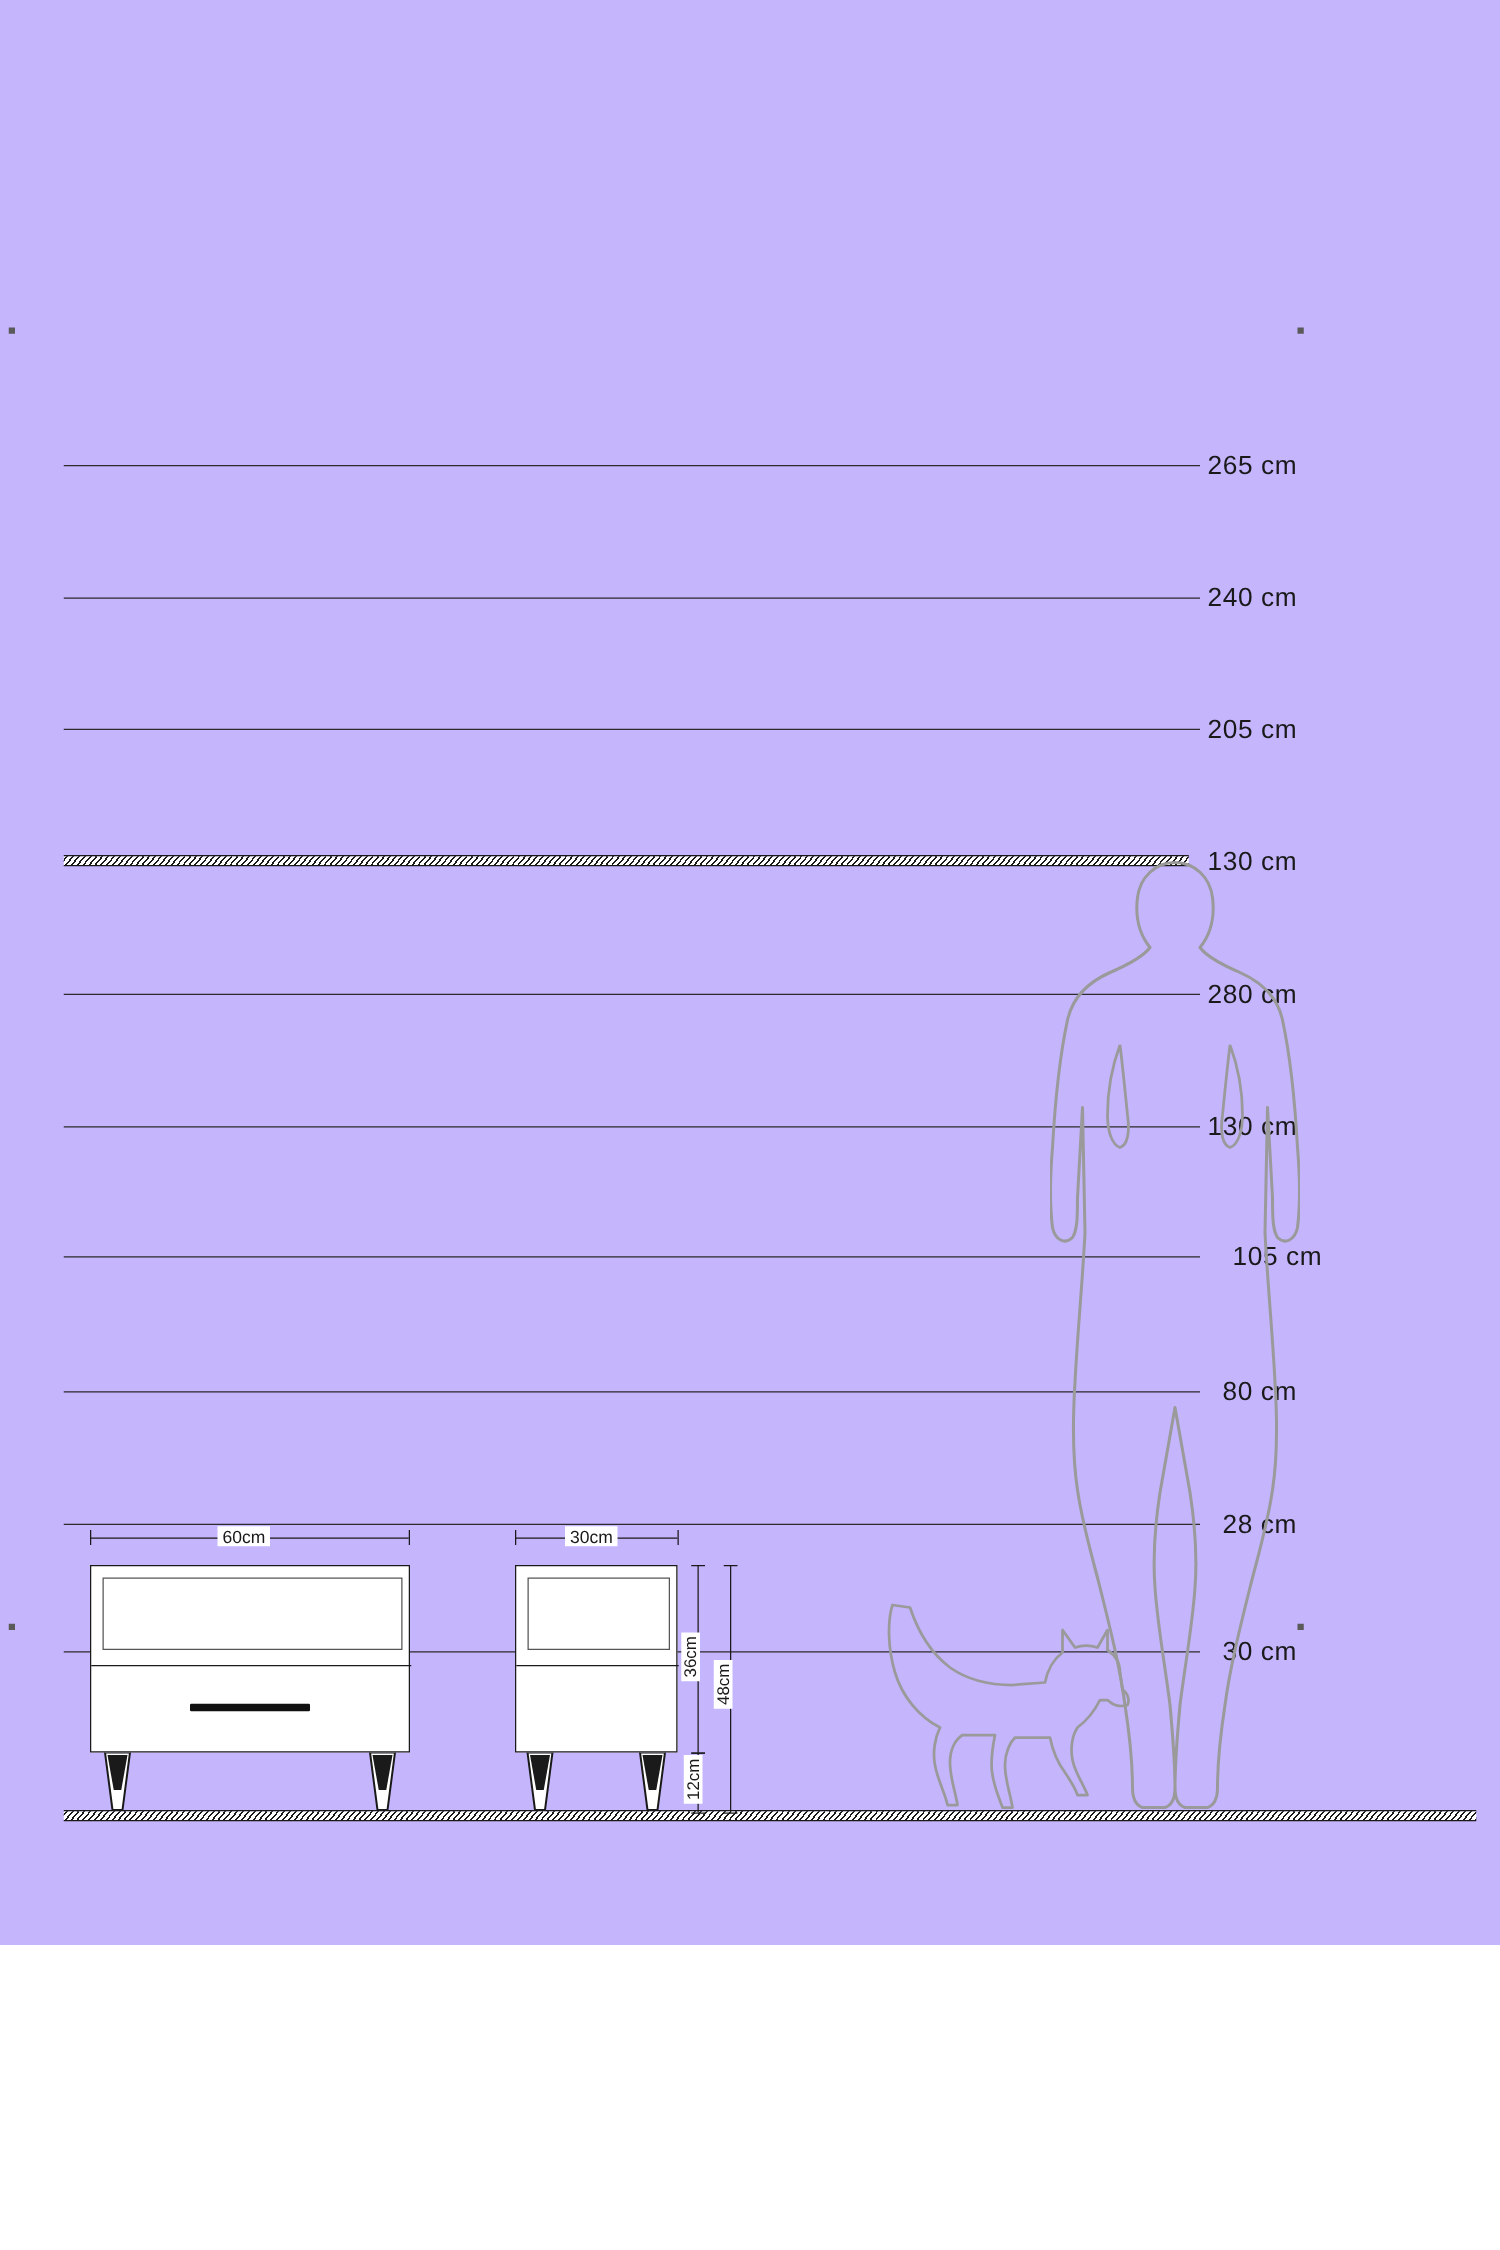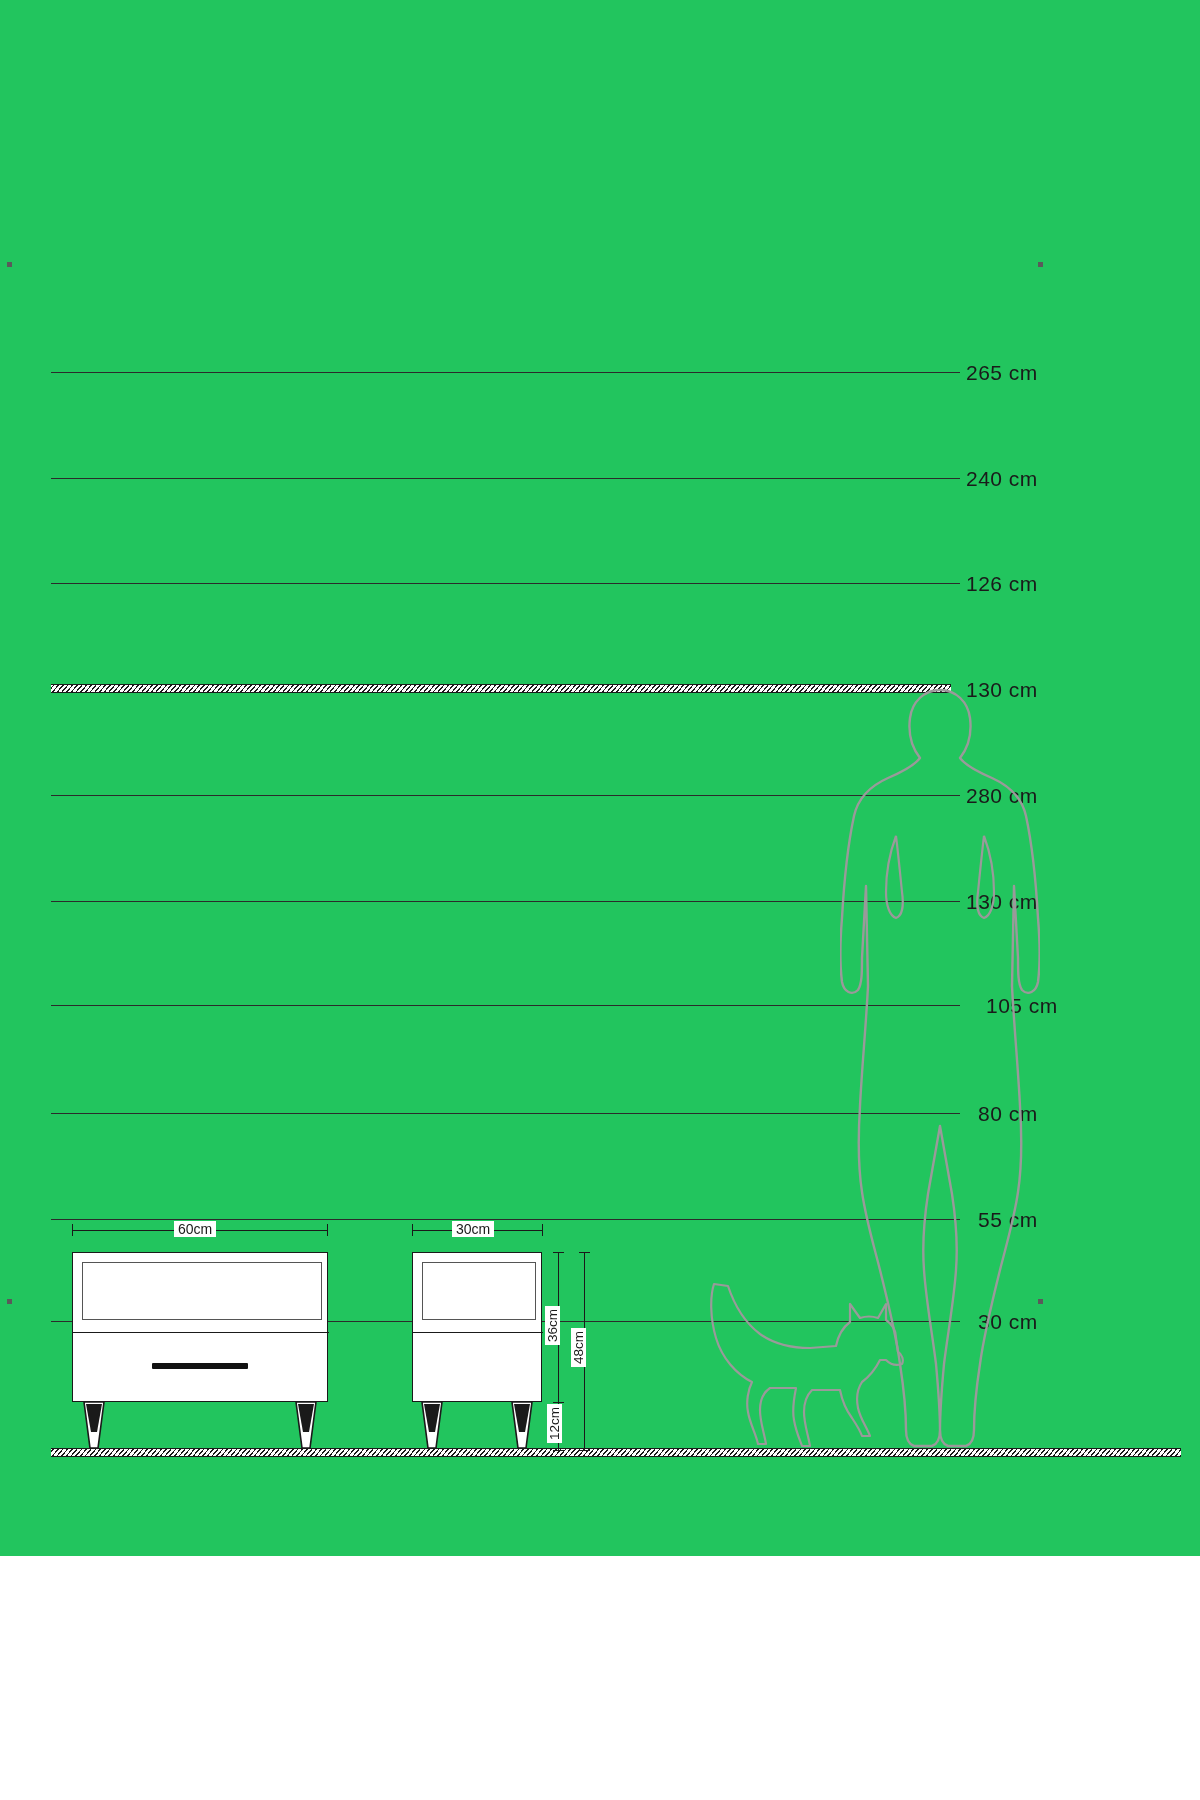--- a/index.html
+++ b/index.html
@@ -14,21 +14,21 @@
     position: relative;
     overflow: hidden;
   }
 
   #scale-diagram {
     position: absolute;
     left: 0;
     top: 0;
     width: 1200px;
     height: 1556px;
-    background: #22c55e;
+    background: #c4b5fd;
   }
 
   
   .corner-tick {
     position: absolute;
     width: 5px;
     height: 5px;
     background: #5a5a5a;
   }
   .corner-tl { left: 7px;  top: 262px; }
@@ -159,21 +159,21 @@
   <div class="scale-line" style="top:372px; width:893px;"></div>
   <div class="tick-dash" style="left:944px; top:372px;"></div>
   <div class="scale-label" style="left:966px; top:361px;">265 cm</div>
 
   <div class="scale-line" style="top:478px; width:893px;"></div>
   <div class="tick-dash" style="left:944px; top:478px;"></div>
   <div class="scale-label" style="left:966px; top:467px;">240 cm</div>
 
   <div class="scale-line" style="top:583px; width:893px;"></div>
   <div class="tick-dash" style="left:944px; top:583px;"></div>
-  <div class="scale-label" style="left:966px; top:572px;">126 cm</div>
+  <div class="scale-label" style="left:966px; top:572px;">205 cm</div>
 
   <div class="hatch-band" style="top:684px; width:900px;"></div>
   <div class="scale-label" style="left:966px; top:678px;">130 cm</div>
 
   <div class="scale-line" style="top:795px; width:893px;"></div>
   <div class="tick-dash" style="left:944px; top:795px;"></div>
   <div class="scale-label" style="left:966px; top:784px;">280 cm</div>
 
   <div class="scale-line" style="top:901px; width:893px;"></div>
   <div class="tick-dash" style="left:944px; top:901px;"></div>
@@ -182,21 +182,21 @@
   <div class="scale-line" style="top:1005px; width:893px;"></div>
   <div class="tick-dash" style="left:944px; top:1005px;"></div>
   <div class="scale-label" style="left:986px; top:994px;">105 cm</div>
 
   <div class="scale-line" style="top:1113px; width:893px;"></div>
   <div class="tick-dash" style="left:944px; top:1113px;"></div>
   <div class="scale-label" style="left:978px; top:1102px;">80 cm</div>
 
   <div class="scale-line" style="top:1219px; width:893px;"></div>
   <div class="tick-dash" style="left:944px; top:1219px;"></div>
-  <div class="scale-label" style="left:978px; top:1208px;">55 cm</div>
+  <div class="scale-label" style="left:978px; top:1208px;">28 cm</div>
 
   <div class="scale-line" style="top:1321px; width:893px;"></div>
   <div class="tick-dash" style="left:944px; top:1321px;"></div>
   <div class="scale-label" style="left:978px; top:1310px;">30 cm</div>
 
   <div class="hatch-band" style="top:1448px; width:1130px;"></div>
 
   <div class="dim-line-h" style="left:72px; top:1230px; width:255px;"></div>
   <div class="dim-cap" style="left:72px; top:1224px;"></div>
   <div class="dim-cap" style="left:327px; top:1224px;"></div>

